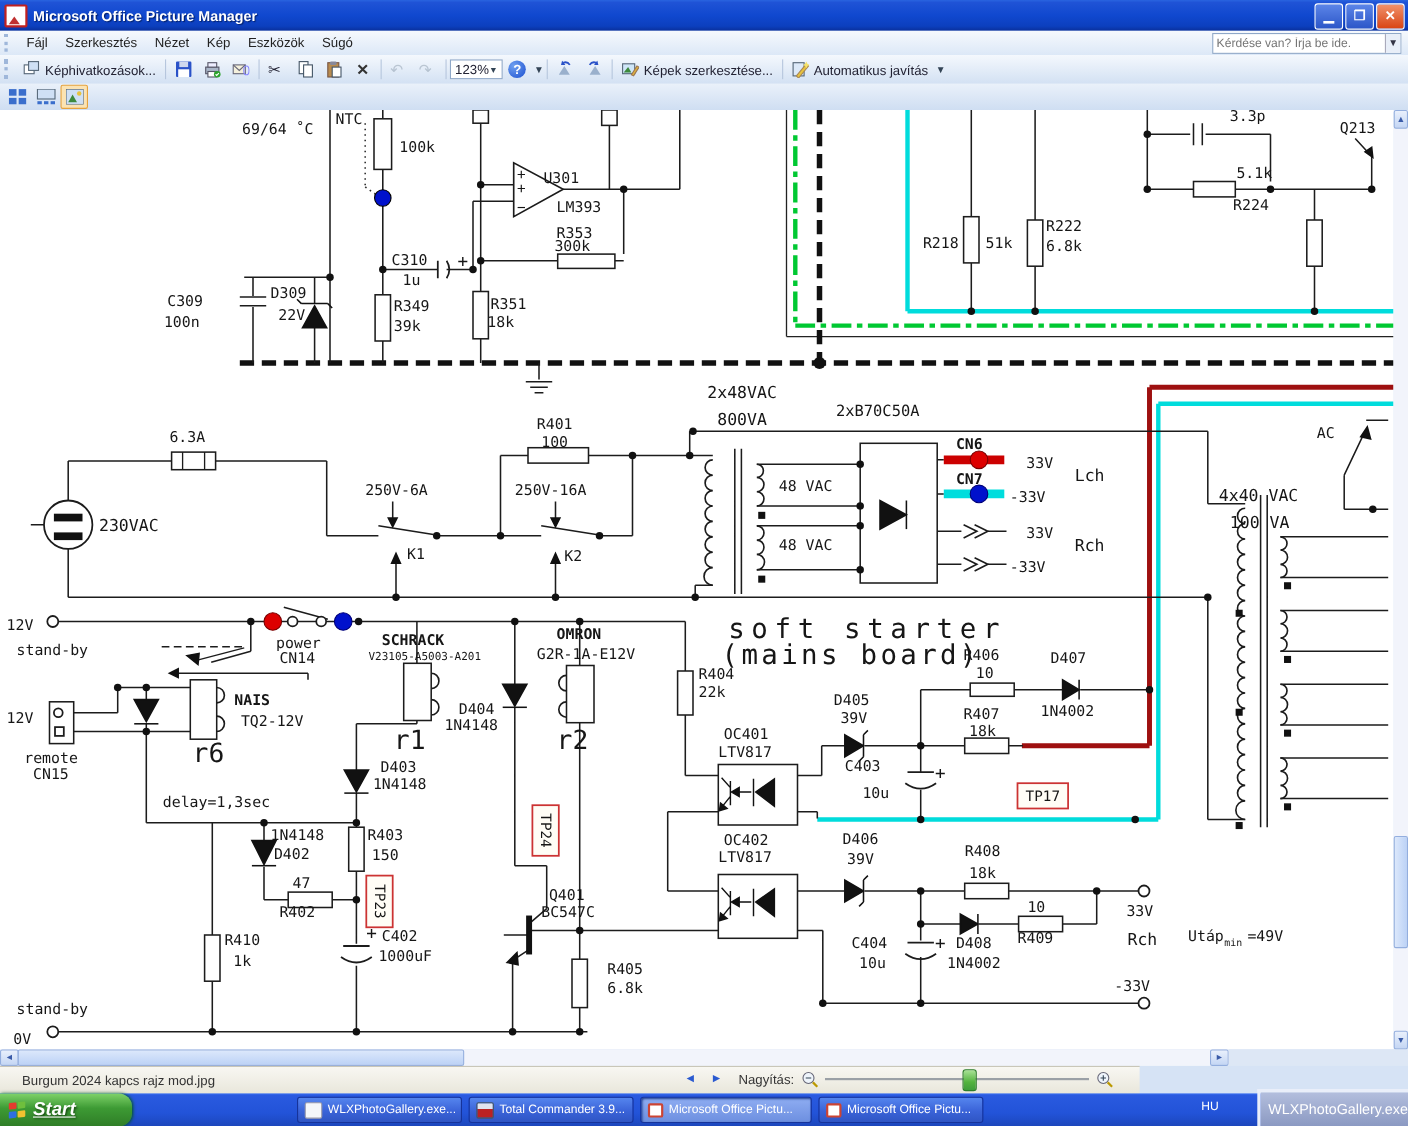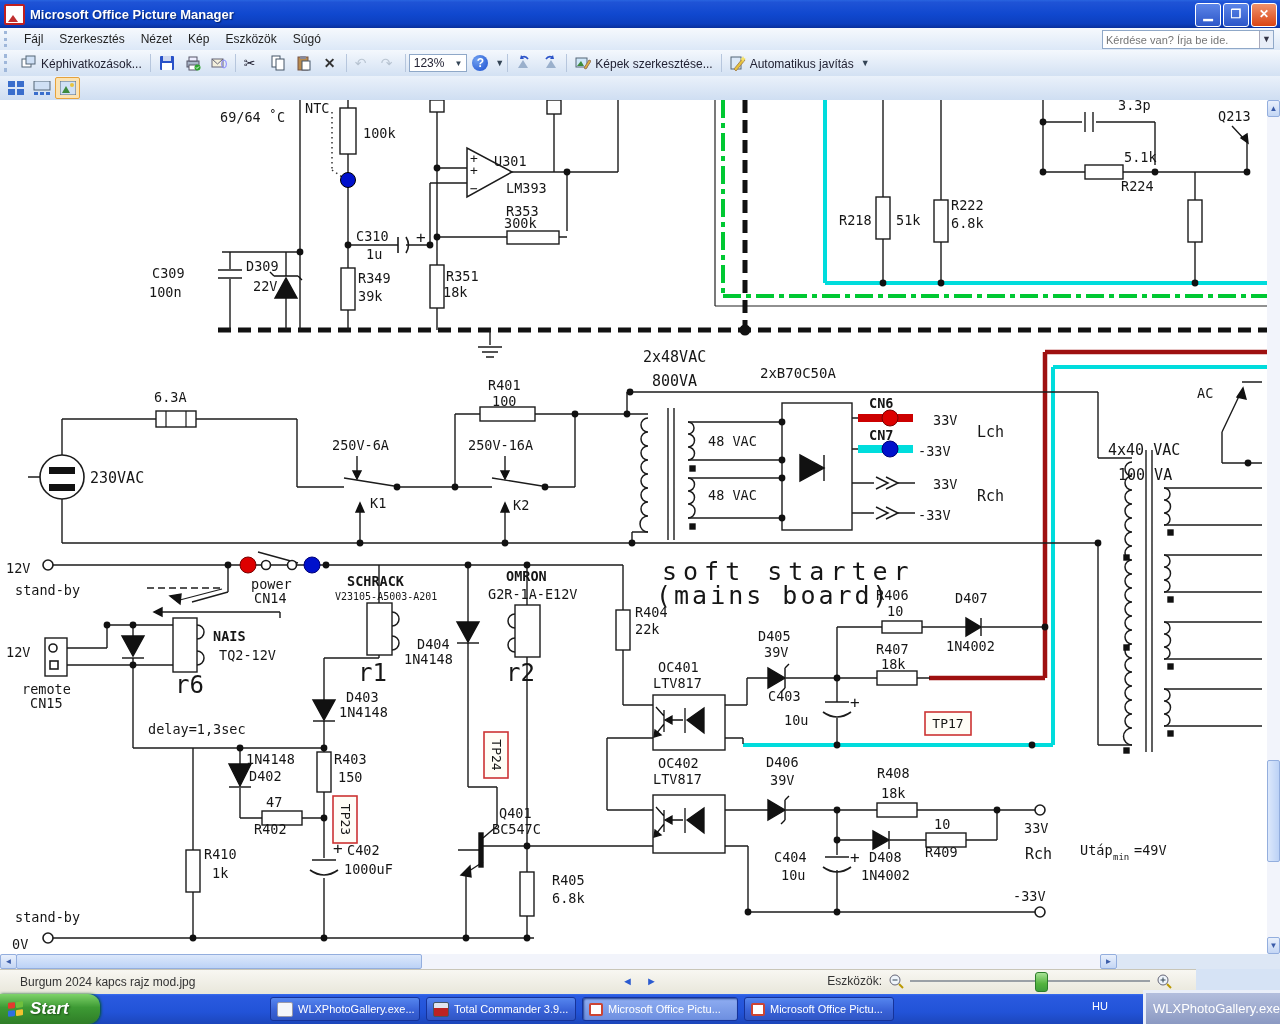--- a/index.html
+++ b/index.html
@@ -30,55 +30,55 @@
     font-family:"Liberation Sans",sans-serif;background:transparent;}
   #searchbox .dd{width:13px;height:100%;background:#e8eef8;border-left:1px solid #aab;
     font-size:9px;line-height:16px;text-align:center;color:#334;}
   
   #toolbar{position:absolute;left:0;top:50px;width:1280px;height:26px;
     background:linear-gradient(180deg,#f4f8fd,#d3e1f3);display:flex;align-items:center;font-size:12px;color:#223;}
   .tbtn{display:flex;align-items:flex-end;gap:4px;padding:2px 5px;border-radius:2px;white-space:nowrap;}
   .tico{width:16px;height:16px;display:inline-block;}
   .sep{width:1px;height:18px;background:#b6c6dd;margin:0 3px;}
   .disabled{opacity:.4;}
-  #zoombox{border:1px solid #8fa8c8;background:#fff;padding:1px 4px;display:flex;align-items:center;gap:10px;}
+  #zoombox{border:1px solid #8fa8c8;background:#fff;padding:1px 4px;display:flex;align-items:center;gap:0;}
   #zoombox .dd{font-size:8px;color:#345;}
   .ofl{font-size:9px;color:#345;margin-left:2px;}
   
   #viewbar{position:absolute;left:0;top:76px;width:1280px;height:24px;
     background:linear-gradient(180deg,#eaf1fa,#cfdef2);display:flex;align-items:center;padding-left:3px;box-sizing:border-box;}
   .vbtn{width:23px;height:20px;margin-right:1px;display:flex;align-items:center;justify-content:center;border:1px solid transparent;}
   .vbtn.sel{border:1px solid #e6a23c;background:#fbe3b3;border-radius:2px;}
   
   #canvas{position:absolute;left:0;top:100px;width:1267px;height:854px;background:#fff;overflow:hidden;}
   #canvas svg text{fill:#161616;font-family:"DejaVu Sans Mono",monospace;}
   
   #vscroll{position:absolute;left:1267px;top:100px;width:13px;height:854px;background:#f2f4fb;}
   #hscroll{position:absolute;left:0;top:954px;width:1117px;height:15px;background:#f2f4fb;}
   .sbtn{position:absolute;background:linear-gradient(180deg,#e9f0fc,#c4d6f4);border:1px solid #93aede;
     border-radius:2px;color:#3a5ba8;font-size:8px;text-align:center;}
   .sthumb{position:absolute;background:linear-gradient(90deg,#dce8fb,#bcd2f6);border:1px solid #93aede;border-radius:2px;}
   .sthumb.h{background:linear-gradient(180deg,#dce8fb,#bcd2f6);}
   #fillerbr{position:absolute;left:1117px;top:954px;width:163px;height:15px;background:#dde7f5;}
   
-  #statusbar{position:absolute;left:0;top:969px;width:1196px;height:25px;background:linear-gradient(180deg,#f8f7f2,#e8e6da);
+  #statusbar{position:absolute;left:0;top:969px;width:1036px;height:25px;background:linear-gradient(180deg,#f8f7f2,#e8e6da);
     border-top:1px solid #c9c6b8;font-size:12px;color:#333;}
   #statusbar .fname{position:absolute;left:20px;top:5px;}
   .navarr{position:absolute;top:5px;color:#2a5ad0;font-size:11px;}
   #zoomctl{position:absolute;right:24px;top:3px;display:flex;align-items:center;gap:6px;}
   #zoomctl .track{width:240px;height:2px;background:#9aa0a6;position:relative;}
   #zoomctl .thumb{position:absolute;left:52%;top:-8px;width:11px;height:18px;border:1px solid #2c7d2a;
     border-radius:3px;background:linear-gradient(180deg,#a8e296,#53b33e 60%,#3f9e3b);}
   
   #taskbar{position:absolute;left:0;top:994px;width:1280px;height:30px;
     background:linear-gradient(180deg,#3a6ff0 0%,#2a5ae0 6%,#2253d8 60%,#1c46bb 100%);}
-  #startbtn{position:absolute;left:0;top:0;width:100px;height:30px;border-radius:0 12px 12px 0;
+  #startbtn{position:absolute;left:0;top:0;width:120px;height:30px;border-radius:0 12px 12px 0;
     background:linear-gradient(180deg,#7fd36a 0%,#3d9a34 45%,#2f7d27 100%);box-shadow:1px 0 3px #052;
     display:flex;align-items:center;color:#fff;font-weight:bold;font-style:italic;font-size:17px;
-    text-shadow:1px 1px 2px #1a4d14;padding-left:8px;box-sizing:border-box;gap:6px;}
+    text-shadow:1px 1px 2px #1a4d14;padding-left:8px;box-sizing:border-box;gap:6px;text-decoration:underline;}
   .winflag{width:16px;height:14px;display:grid;grid-template-columns:7px 7px;grid-gap:1px;transform:skewY(-6deg);}
   .winflag i{height:6px;border-radius:1px;}
   .task{position:absolute;top:3px;height:24px;border-radius:3px;border:1px solid #16339a;
     background:linear-gradient(180deg,#5585ee,#3a63d8 55%,#2f55c4);display:flex;align-items:center;
     color:#fff;font-size:11px;padding:0 6px;box-sizing:border-box;gap:5px;overflow:hidden;white-space:nowrap;}
   .task.active{background:linear-gradient(180deg,#8fadf2,#6d8fe0);box-shadow:inset 1px 1px 2px #23418f;}
   .ticon{width:14px;height:13px;flex:0 0 auto;border-radius:2px;}
   .ticon.pm{background:#fff;border:2px solid #c43;box-sizing:border-box;}
   .ticon.doc{background:linear-gradient(135deg,#d8c29a,#a14f2c);border:1px solid #603;}
   .ticon.white{background:#f4f6fa;border:1px solid #99a;}
@@ -652,21 +652,21 @@
     <div class="sthumb h" style="left:16px;top:0;width:404px;height:13px;"></div>
     <div class="sbtn" style="right:0;top:0;width:15px;height:13px;line-height:13px;">►</div>
   </div>
   <div id="fillerbr"></div>
 
   <div id="statusbar">
     <span class="fname">Burgum 2024 kapcs rajz mod.jpg</span>
     <span class="navarr" style="left:622px;">◄</span>
     <span class="navarr" style="left:646px;">►</span>
     <div id="zoomctl">
-      <span>Eszközök:</span>
+      <span>Nagyítás:</span>
       <svg width="16" height="16">
           <circle cx="7" cy="7" r="5" fill="#eef4fb" stroke="#667"></circle>
           <path d="M4.5 7 H9.5" stroke="#345"></path>
           <path d="M11 11 L15 15" stroke="#b90" stroke-width="2"></path>
         </svg>
       <span class="track">
           <span class="thumb"></span>
         </span>
       <svg width="16" height="16">
           <circle cx="7" cy="7" r="5" fill="#eef4fb" stroke="#667"></circle>

